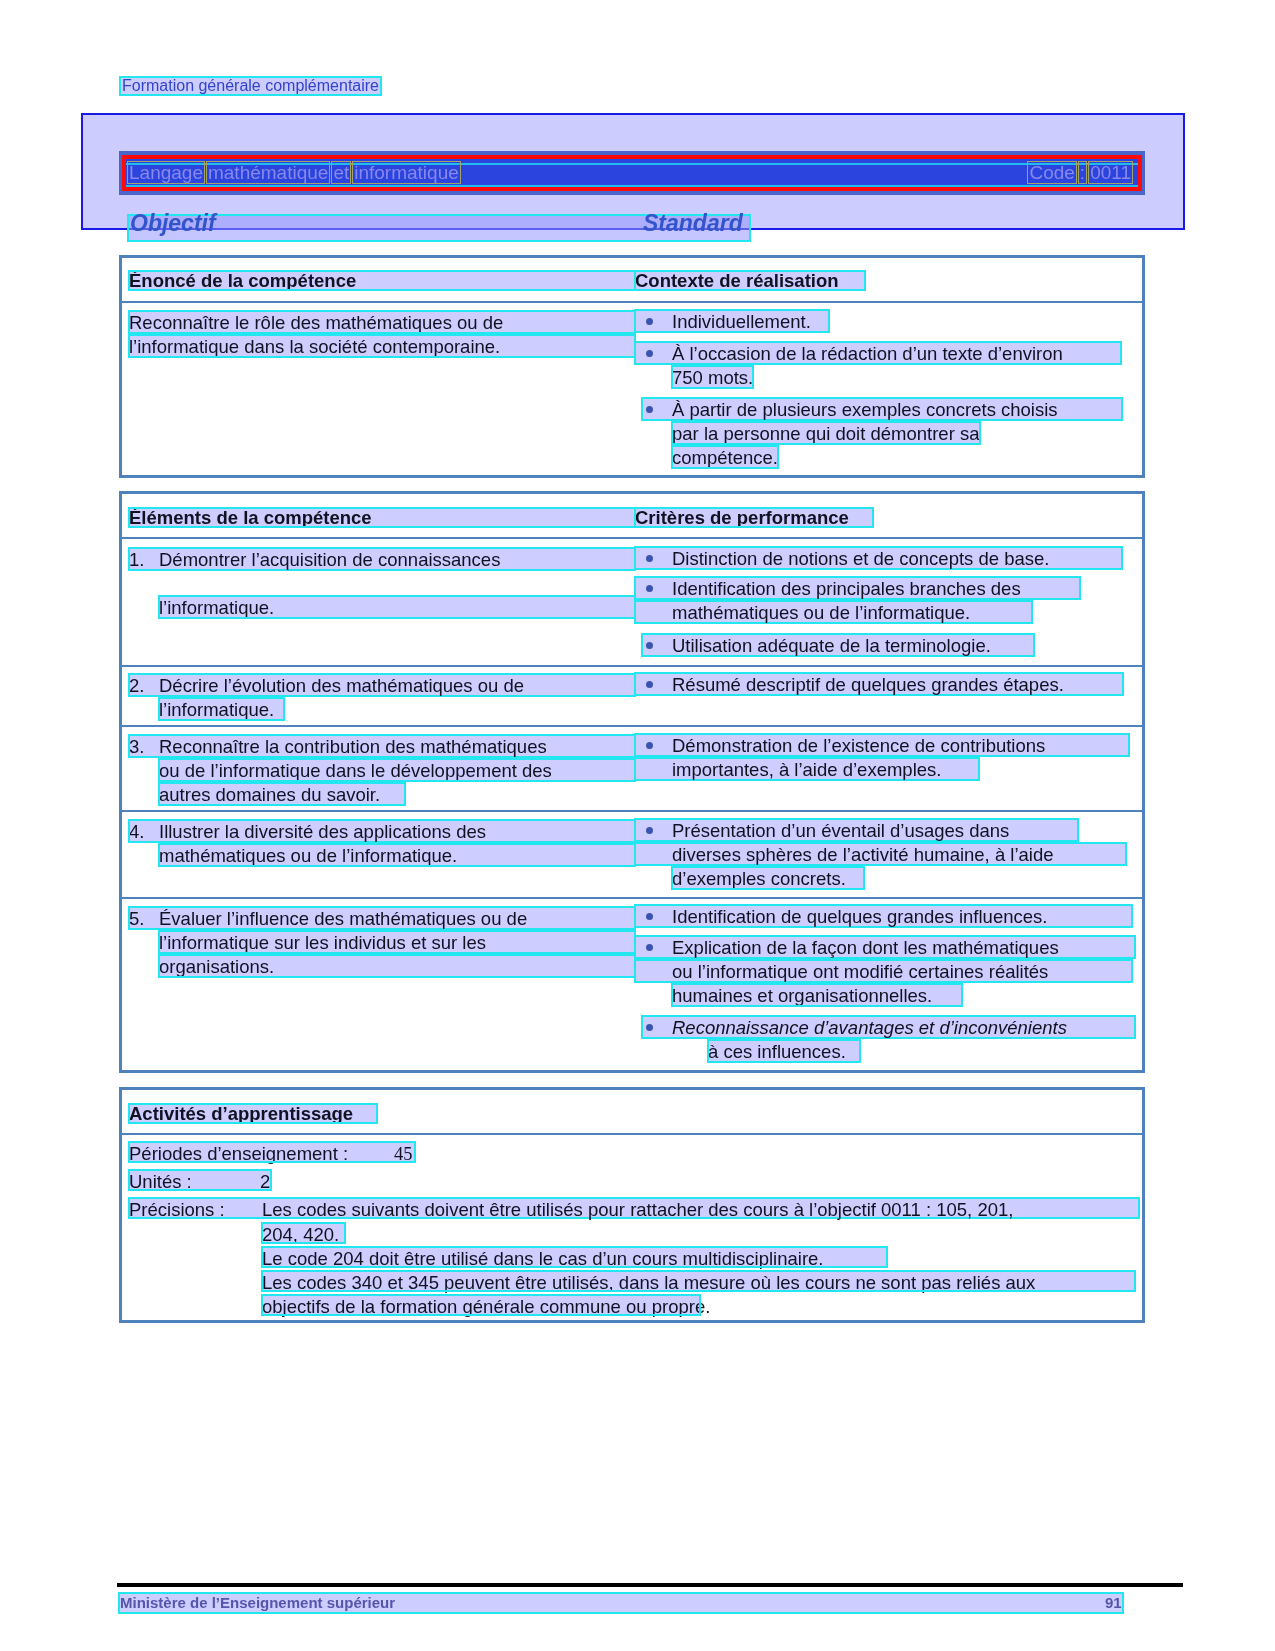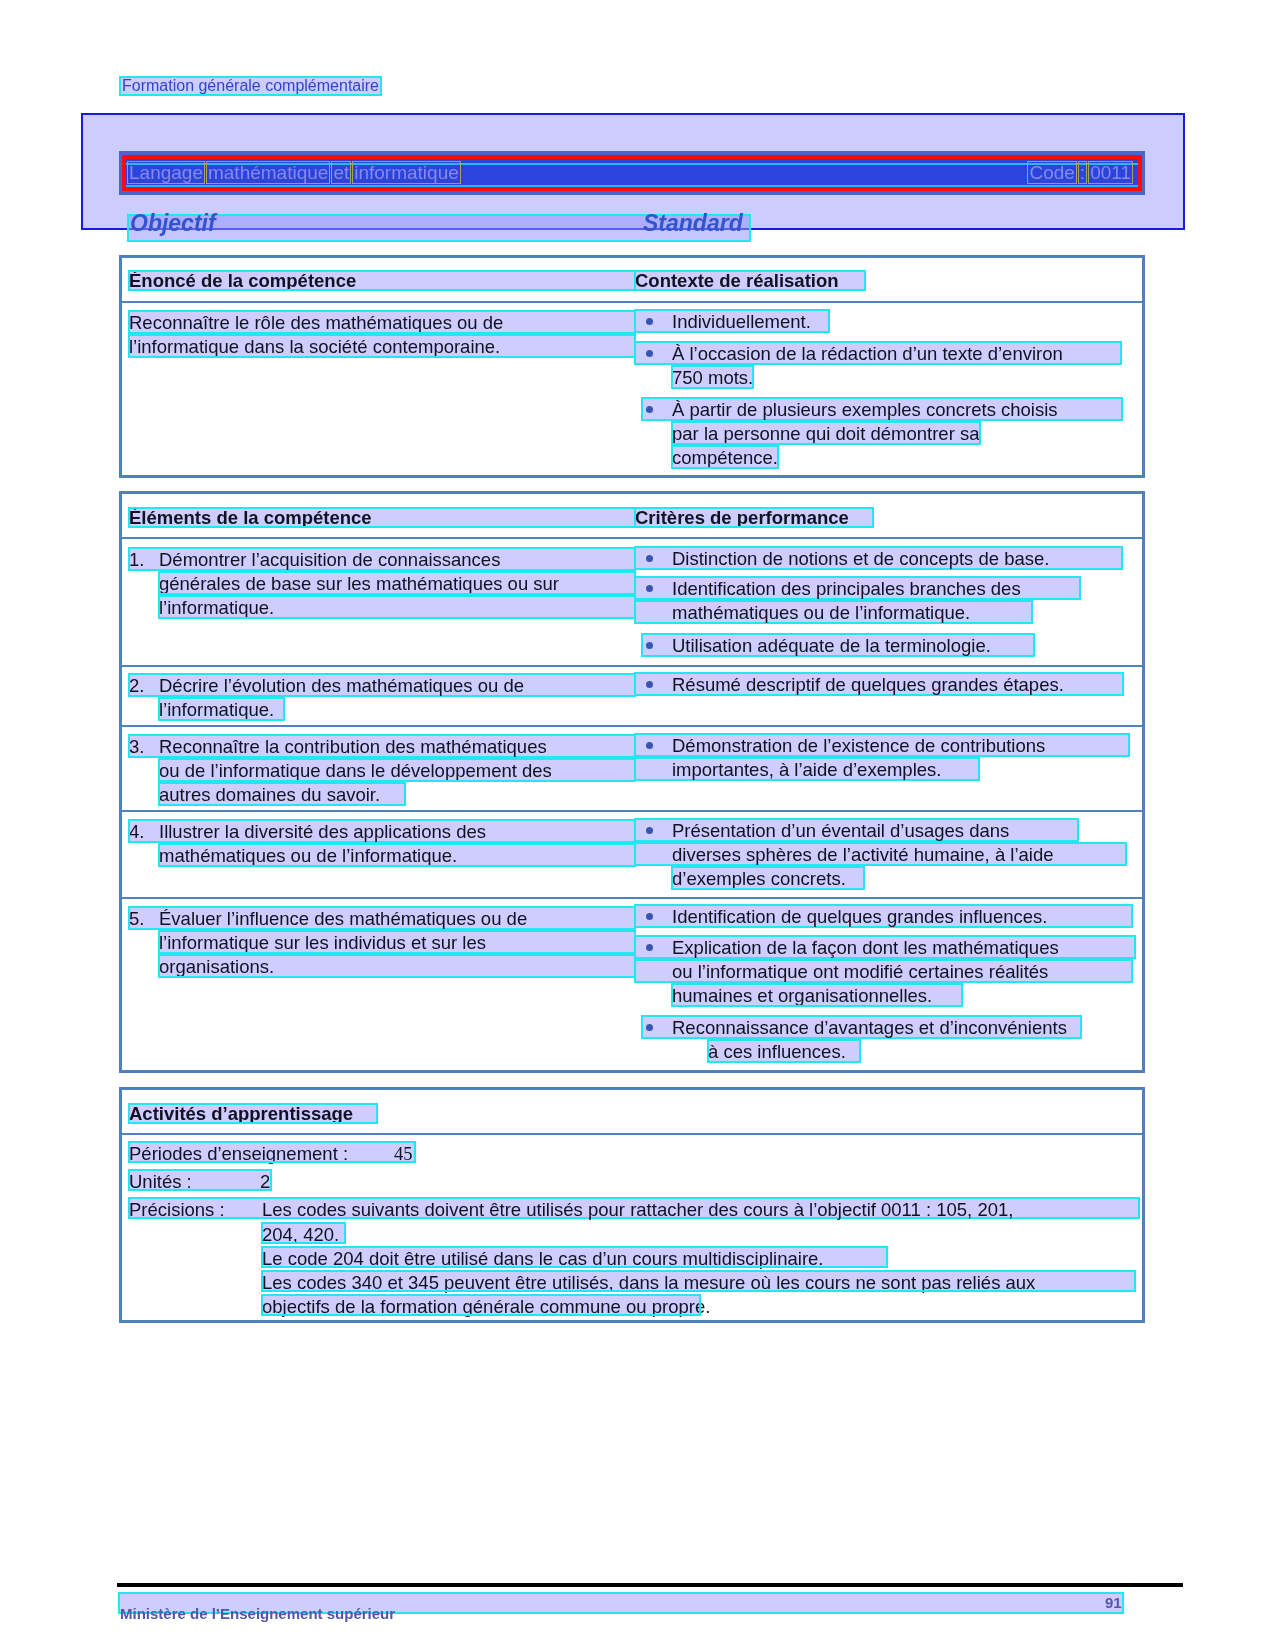--- a/index.html
+++ b/index.html
@@ -27,21 +27,21 @@
   #std-label { left: 643px; top: 210px; font-size: 23px; font-weight: bold; font-style: italic; color: #3355cc; }
 
   .box { position: absolute; left: 119px; width: 1026px; border: 3px solid #4f81bd; box-sizing: border-box; background: #fff; }
   .hr { position: absolute; left: 0; right: 0; height: 2px; background: #4f81bd; }
 
   .t { position: absolute; font-size: 18.5px; line-height: 24px; white-space: nowrap; }
   .th { font-weight: bold; }
   .bullet { position: absolute; width: 7px; height: 7px; border-radius: 50%; background: #3a55b0; }
 
   #footer-rule { left: 117px; top: 1583px; width: 1066px; height: 4px; background: #000; }
-  #footer-left { left: 120px; top: 1594px; font-size: 15px; font-weight: bold; color: #5555aa; margin-top: 11px; }
+  #footer-left { left: 120px; top: 1594px; font-size: 15px; font-weight: bold; color: #5555aa; }
   #footer-right { left: 1105px; top: 1594px; font-size: 15px; font-weight: bold; color: #5555aa; }
   #footer-hl { left: 119px; top: 1593px; width: 1004px; height: 20px; }
 </style>
 </head>
 <body>
 
 <div id="running-head" class="abs hl">Formation générale complémentaire</div>
 
 <div id="title-frame" class="abs"></div>
 <div id="title-band" class="abs"></div>
@@ -90,21 +90,20 @@
   <div class="hr" style="top:171px;"></div>
   <div class="hr" style="top:231px;"></div>
   <div class="hr" style="top:316px;"></div>
   <div class="hr" style="top:403px;"></div>
 
   <div class="t th hl" style="left:7px;top:14px;width:506px;height:19px;line-height:19px;">Éléments de la compétence</div>
   <div class="t th hl" style="left:513px;top:14px;width:238px;height:19px;line-height:19px;">Critères de performance</div>
 
   <div class="t hl" style="left:7px;top:54px;width:506px;height:22px;">
     <span>1.</span><span style="position:absolute;left:30px;">Démontrer l’acquisition de connaissances</span></div>
-  <div class="t hl" style="left:37px;top:78px;width:476px;height:22px;">générales de base sur les mathématiques ou sur</div>
   <div class="t hl" style="left:37px;top:102px;width:476px;height:22px;">l’informatique.</div>
 
   <div class="t hl" style="left:513px;top:53px;width:487px;height:22px;">
       <span style="position:absolute;left:37px;">Distinction de notions et de concepts de base.</span>
     </div>
   <div class="bullet" style="left:524px;top:61px;"></div>
   <div class="t hl" style="left:513px;top:83px;width:445px;height:22px;">
       <span style="position:absolute;left:37px;">Identification des principales branches des</span>
     </div>
   <div class="bullet" style="left:524px;top:91px;"></div>
@@ -157,21 +156,21 @@
     </div>
   <div class="bullet" style="left:524px;top:419px;"></div>
   <div class="t hl" style="left:513px;top:442px;width:500px;height:22px;">
       <span style="position:absolute;left:37px;">Explication de la façon dont les mathématiques</span>
     </div>
   <div class="bullet" style="left:524px;top:450px;"></div>
   <div class="t hl" style="left:513px;top:466px;width:497px;height:22px;">
       <span style="position:absolute;left:37px;">ou l’informatique ont modifié certaines réalités</span>
     </div>
   <div class="t hl" style="left:550px;top:490px;width:290px;height:22px;">humaines et organisationnelles.</div>
-  <div class="t hl" style="left:520px;top:522px;width:439px;height:22px;">
+  <div class="t hl" style="left:520px;top:522px;width:493px;height:22px;font-style:italic;">
       <span style="position:absolute;left:30px;">Reconnaissance d’avantages et d’inconvénients</span>
     </div>
   <div class="bullet" style="left:524px;top:530px;"></div>
   <div class="t hl" style="left:550px;top:546px;width:152px;height:22px;margin-left:36px;">à ces influences.</div>
 </div>
 
 <div class="box" style="top:1087px;height:236px;">
   <div class="hr" style="top:43px;"></div>
   <div class="t th hl" style="left:7px;top:14px;width:248px;height:19px;line-height:19px;">Activités d’apprentissage</div>
 

